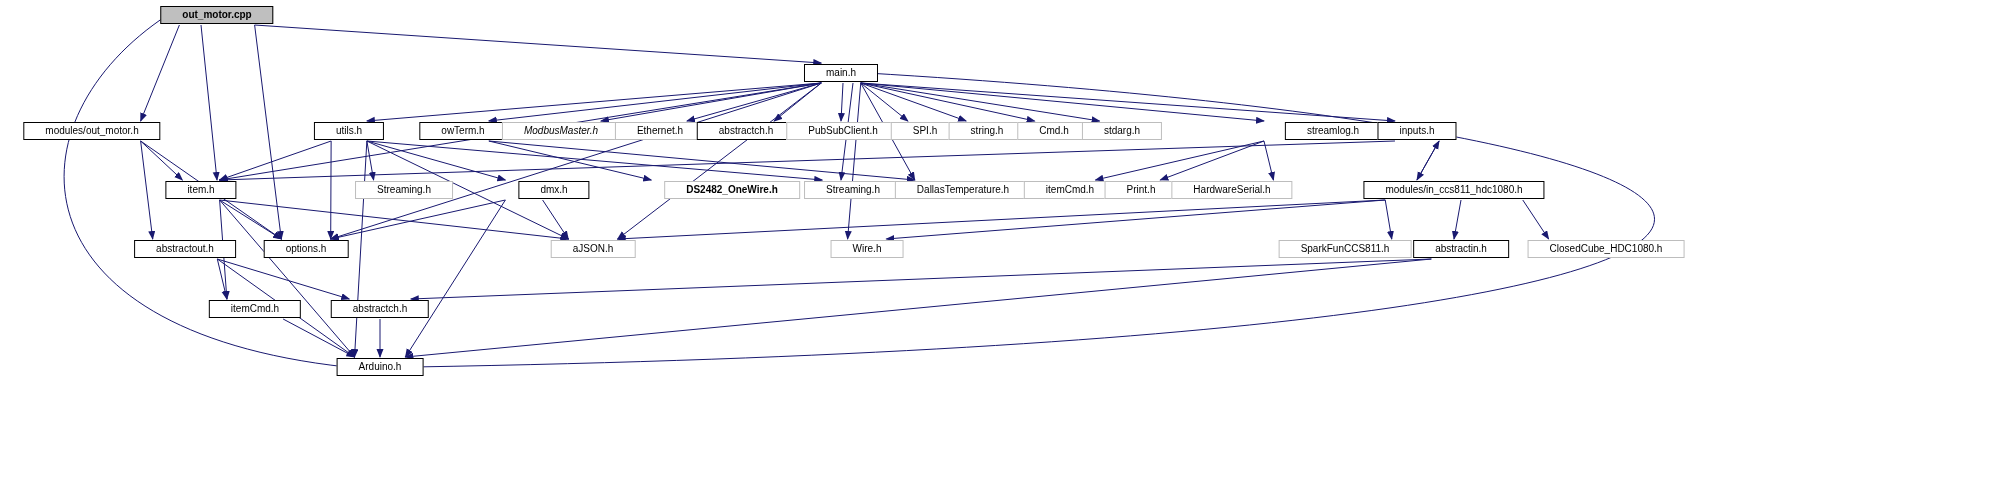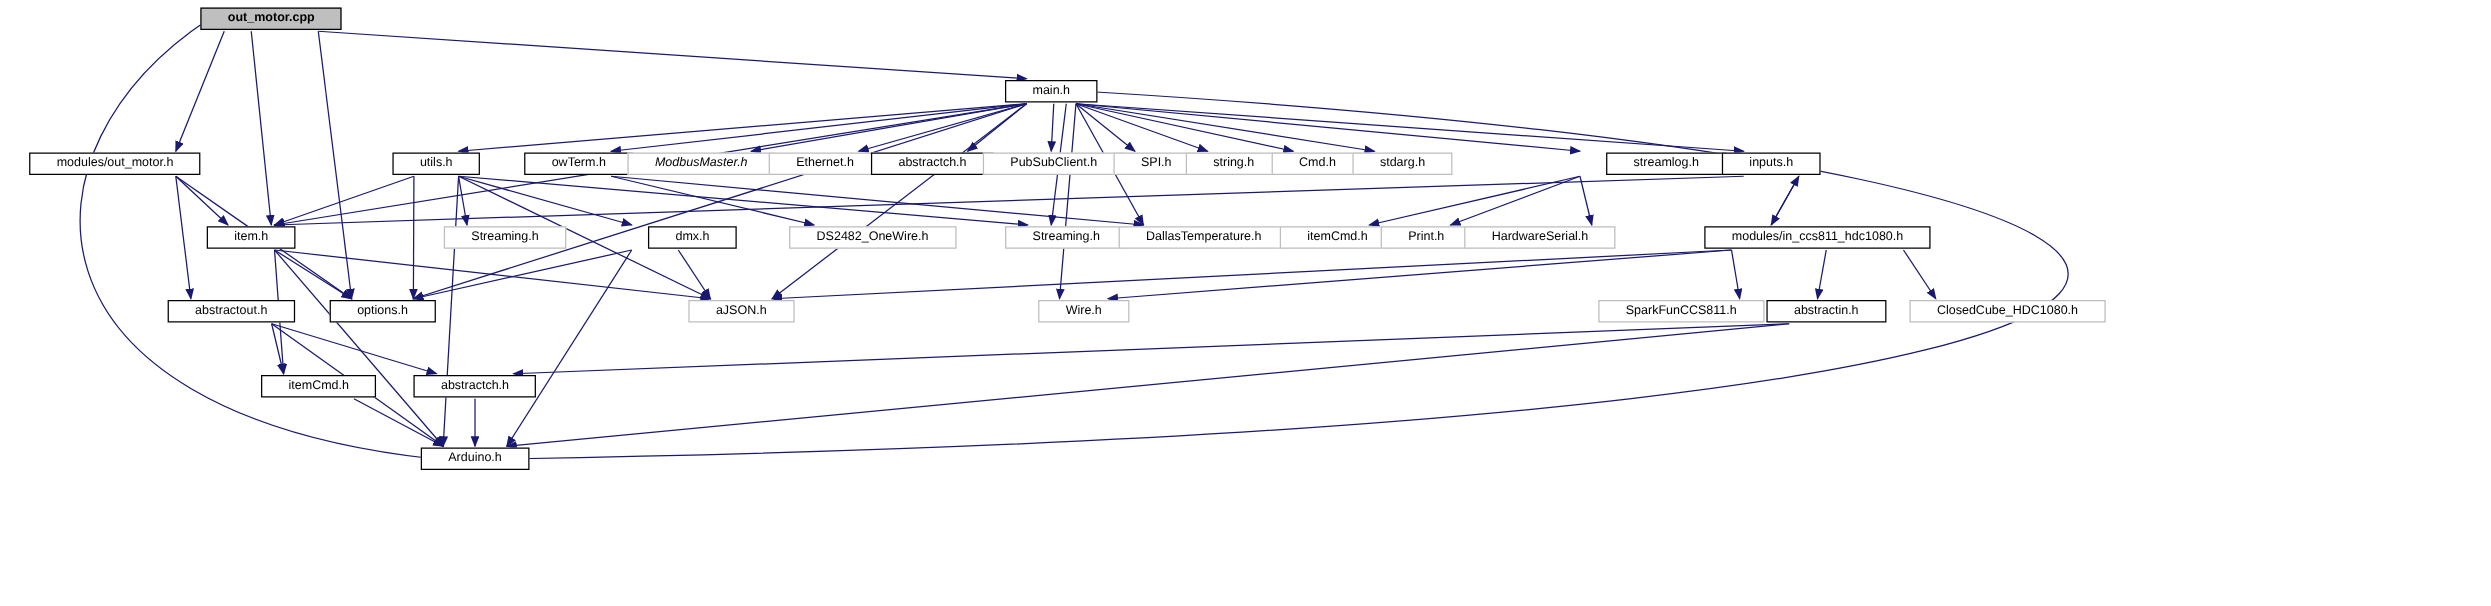--- a/index.html
+++ b/index.html
@@ -112,21 +112,21 @@
     <div class="node external" style="left: 843px; top: 131px;">PubSubClient.h</div>
     <div class="node external" style="left: 925px; top: 131px;">SPI.h</div>
     <div class="node external" style="left: 987px; top: 131px;">string.h</div>
     <div class="node external" style="left: 1054px; top: 131px;">Cmd.h</div>
     <div class="node external" style="left: 1122px; top: 131px;">stdarg.h</div>
     <div class="node" style="left: 1294px; top: 131px; margin-left: 39px;">streamlog.h</div>
     <div class="node" style="left: 1417px; top: 131px;">inputs.h</div>
     <div class="node" style="left: 201px; top: 190px;">item.h</div>
     <div class="node external" style="left: 404px; top: 190px;">Streaming.h</div>
     <div class="node" style="left: 524px; top: 190px; margin-left: 30px;">dmx.h</div>
-    <div class="node external" style="left: 698px; top: 190px;">DS2482_OneWire.h</div>
+    <div class="node external" style="left: 732px; top: 190px; font-weight: bold;">DS2482_OneWire.h</div>
     <div class="node external" style="left: 853px; top: 190px;">Streaming.h</div>
     <div class="node external" style="left: 963px; top: 190px;">DallasTemperature.h</div>
     <div class="node external" style="left: 1070px; top: 190px;">itemCmd.h</div>
     <div class="node external" style="left: 1141px; top: 190px;">Print.h</div>
     <div class="node external" style="left: 1232px; top: 190px;">HardwareSerial.h</div>
     <div class="node" style="left: 1454px; top: 190px;">modules/in_ccs811_hdc1080.h</div>
     <div class="node" style="left: 185px; top: 249px;">abstractout.h</div>
     <div class="node" style="left: 306px; top: 249px;">options.h</div>
     <div class="node external" style="left: 593px; top: 249px;">aJSON.h</div>
     <div class="node external" style="left: 867px; top: 249px;">Wire.h</div>

